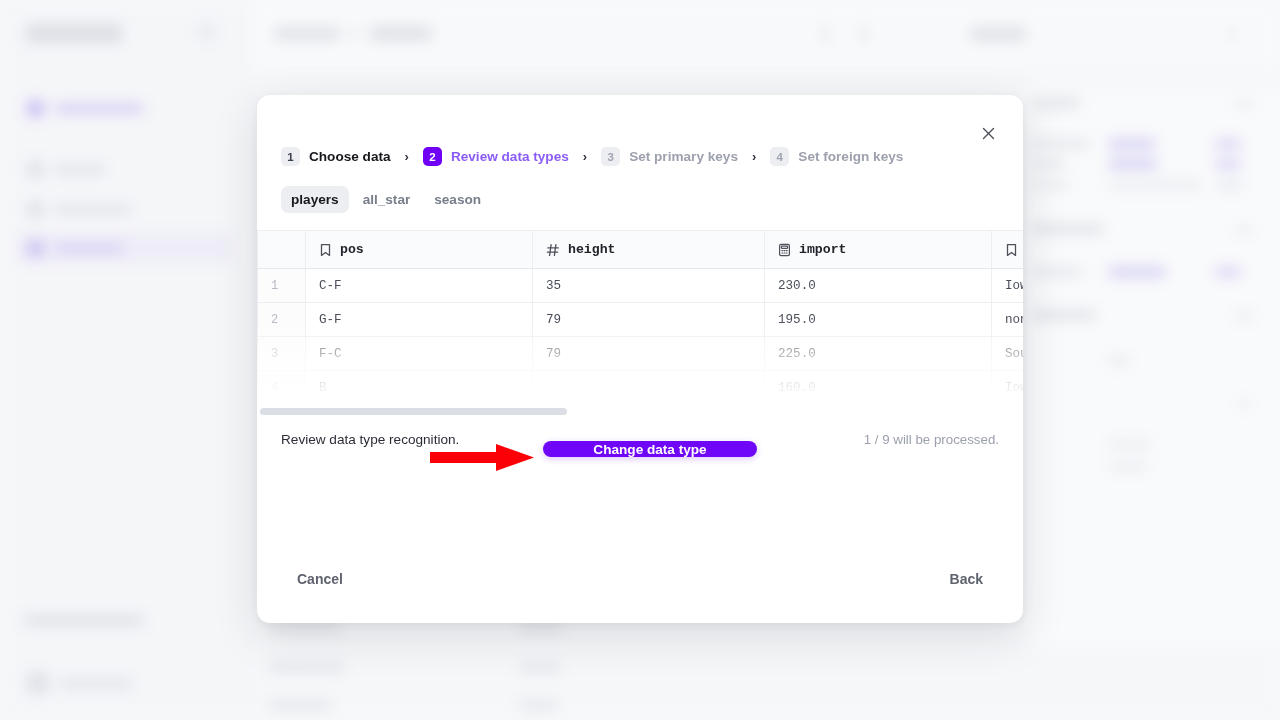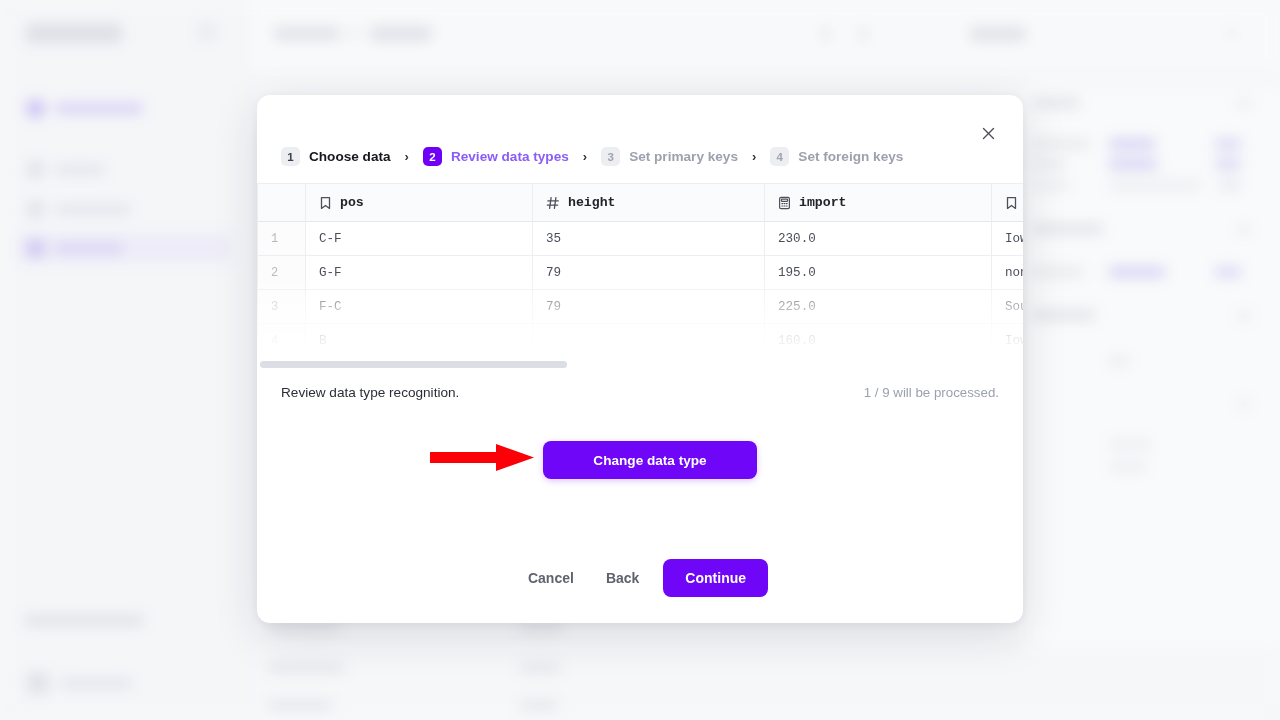--- a/index.html
+++ b/index.html
@@ -245,21 +245,21 @@
     flex: none;
   }
   .status-left { font-size: 13.6px; color: #2b2e36; }
   .status-right { font-size: 13.3px; color: #9ca1ad; }
 
   
   .footer {
     margin-top: auto;
     display: flex;
     align-items: center;
-    justify-content: center;
+    justify-content: space-between;
     padding: 0 24px 26px 24px;
     flex: none;
   }
   .btn {
     border: none;
     font-family: "Liberation Sans", sans-serif;
     cursor: pointer;
     border-radius: 8px;
   }
   .btn-text {
@@ -275,21 +275,21 @@
     color: #ffffff;
     font-size: 14px;
     font-weight: bold;
     padding: 11px 22px;
   }
 
   
   .cdt-btn {
     position: absolute;
     left: 543px; top: 441px;
-    width: 214px; height: 38px;
+    width: 214px; height: 16px;
     background: #6f06f7;
     color: #ffffff;
     border: none;
     border-radius: 8px;
     font-family: "Liberation Sans", sans-serif;
     font-size: 13.6px;
     font-weight: bold;
     cursor: pointer;
     display: flex; align-items: center; justify-content: center;
     box-shadow: 0 2px 7px rgba(111,6,247,0.22);
@@ -408,20 +408,25 @@
       <span class="step-badge">3</span>
       <span class="step-label">Set primary keys</span>
     </div>
     <span class="step-sep">›</span>
     <div class="step">
       <span class="step-badge">4</span>
       <span class="step-label">Set foreign keys</span>
     </div>
   </div>
 
+  <div class="tabs">
+    <div class="tab active">players</div>
+    <div class="tab">all_star</div>
+    <div class="tab">season</div>
+  </div>
 
   <div class="table-wrap">
     <table class="dt">
       <colgroup>
         <col class="col-idx">
           <col class="col-a">
           <col class="col-b">
           <col class="col-c">
           <col class="col-d">
       </colgroup>
@@ -504,21 +509,20 @@
 
   <div class="status-line">
     <div class="status-left">Review data type recognition.</div>
     <div class="status-right">1 / 9 will be processed.</div>
   </div>
 
   <div class="footer">
     <button class="btn btn-text">Cancel</button>
     <div class="footer-right">
       <button class="btn btn-text">Back</button>
-      <button class="btn btn-primary">Continue</button>
     </div>
   </div>
 </div>
 
 <button class="cdt-btn">Change data type</button>
 
 <div class="arrow-annotation">
   <svg width="106" height="31" viewBox="0 0 106 31">
     <g fill="#fb0007">
       <rect x="0" y="10" width="72" height="11"></rect>

